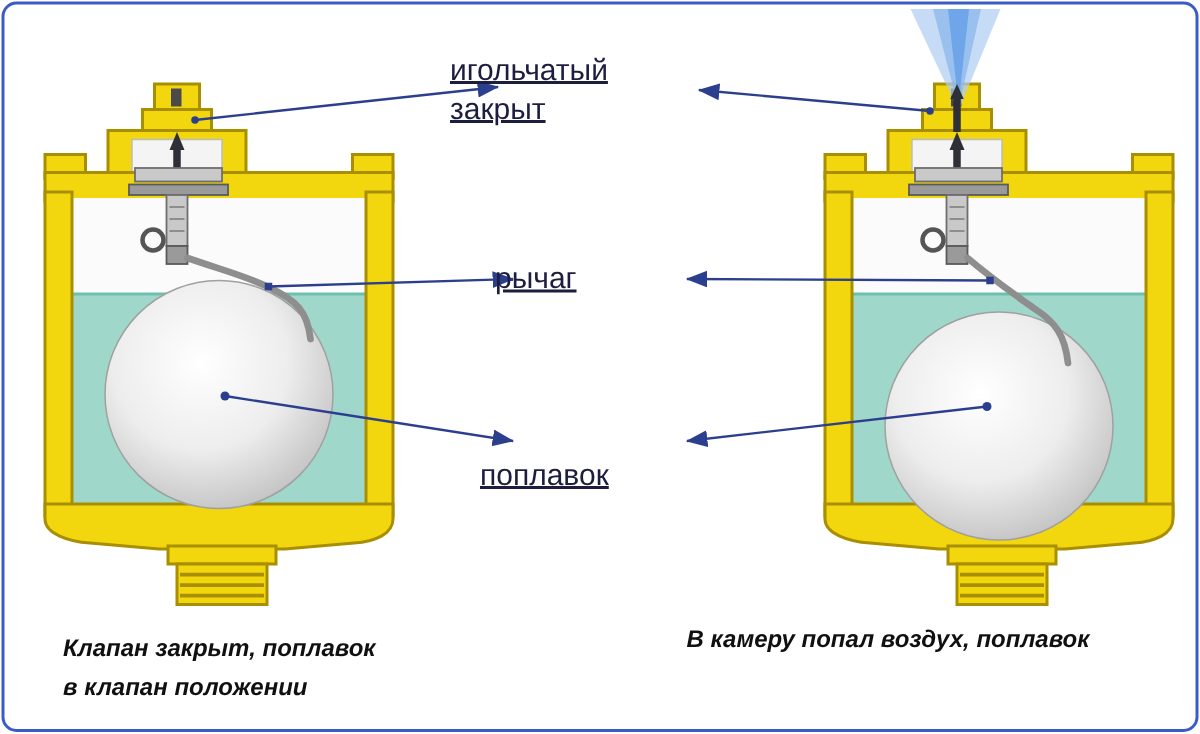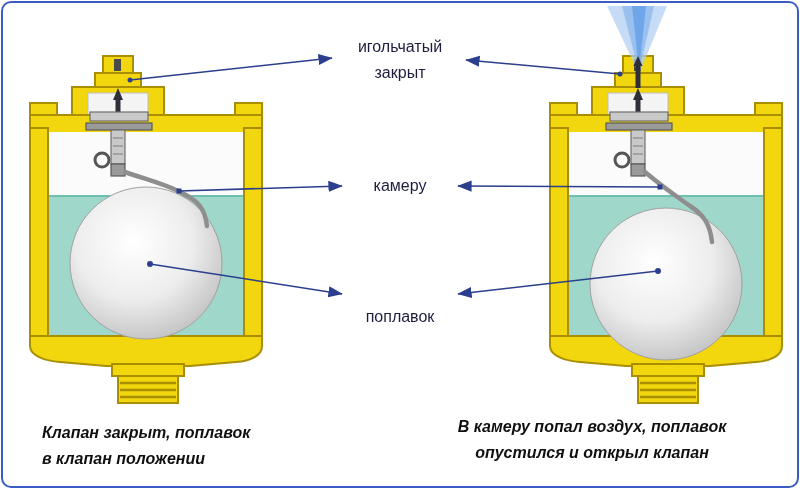--- a/index.html
+++ b/index.html
@@ -12,22 +12,22 @@
   .y{fill:var(--body-yellow,#f2d60e);stroke:var(--body-outline,#a98f00);stroke-width:2;}
   .water{fill:var(--water-teal,#9fd8ca);}
   .metal{fill:#c9c9c9;stroke:#6e6e6e;stroke-width:1.2;}
   .metal-dark{fill:#9a9a9a;stroke:#5a5a5a;stroke-width:1.2;}
   .needle{fill:#2f2f38;}
   .callout{stroke:var(--callout-blue,#2b3f8e);stroke-width:1.6;fill:none;}
   .dot{fill:var(--callout-blue,#2b3f8e);}
   .lever{stroke:#8e8e8e;stroke-width:4.5;fill:none;stroke-linecap:round;}
   .thread line{stroke:var(--body-outline,#a98f00);stroke-width:2.5;}
   .spring{stroke:#7a7a7a;stroke-width:1;}
-  .label{position:absolute;font-size:16px;color:var(--label-dark,#1d1d3f);
-         text-align:center;line-height:26px;}
+  .label{position:absolute;font-size:20px;color:var(--label-dark,#1d1d3f);
+         text-align:left;line-height:26px;text-decoration:underline;}
   .caption{position:absolute;font-size:16px;font-weight:bold;font-style:italic;
            color:var(--caption-black,#101010);line-height:26px;}
 </style>
 </head>
 <body>
 
 <div class="stage">
 
   <svg width="800" height="489" viewBox="0 0 800 489">
     <defs>
@@ -116,26 +116,25 @@
       <line class="callout" x1="150" y1="264" x2="342" y2="294" marker-end="url(#arrow)"></line>
       <circle class="dot" cx="658" cy="271" r="3"></circle>
       <line class="callout" x1="658" y1="271" x2="458" y2="294" marker-end="url(#arrow)"></line>
     </g>
   </svg>
 
   <div class="label" style="left:300px;top:34px;width:200px;">
     <div>игольчатый</div>
     <div>закрыт</div>
   </div>
-  <div class="label" style="left:330px;top:173px;width:140px;">камеру</div>
+  <div class="label" style="left:330px;top:173px;width:140px;">рычаг</div>
   <div class="label" style="left:320px;top:283px;width:160px;margin-top:21px;">поплавок</div>
 
   <div class="caption" style="left:42px;top:420px;width:335px;text-align:left;">
     <div>Клапан закрыт, поплавок</div>
     <div>в клапан положении</div>
   </div>
   <div class="caption" style="left:396px;top:414px;width:392px;text-align:center;">
     <div>В камеру попал воздух, поплавок</div>
-    <div>опустился  и открыл клапан</div>
   </div>
 
   <div class="frame"></div>
 </div>
 
 </body></html>

